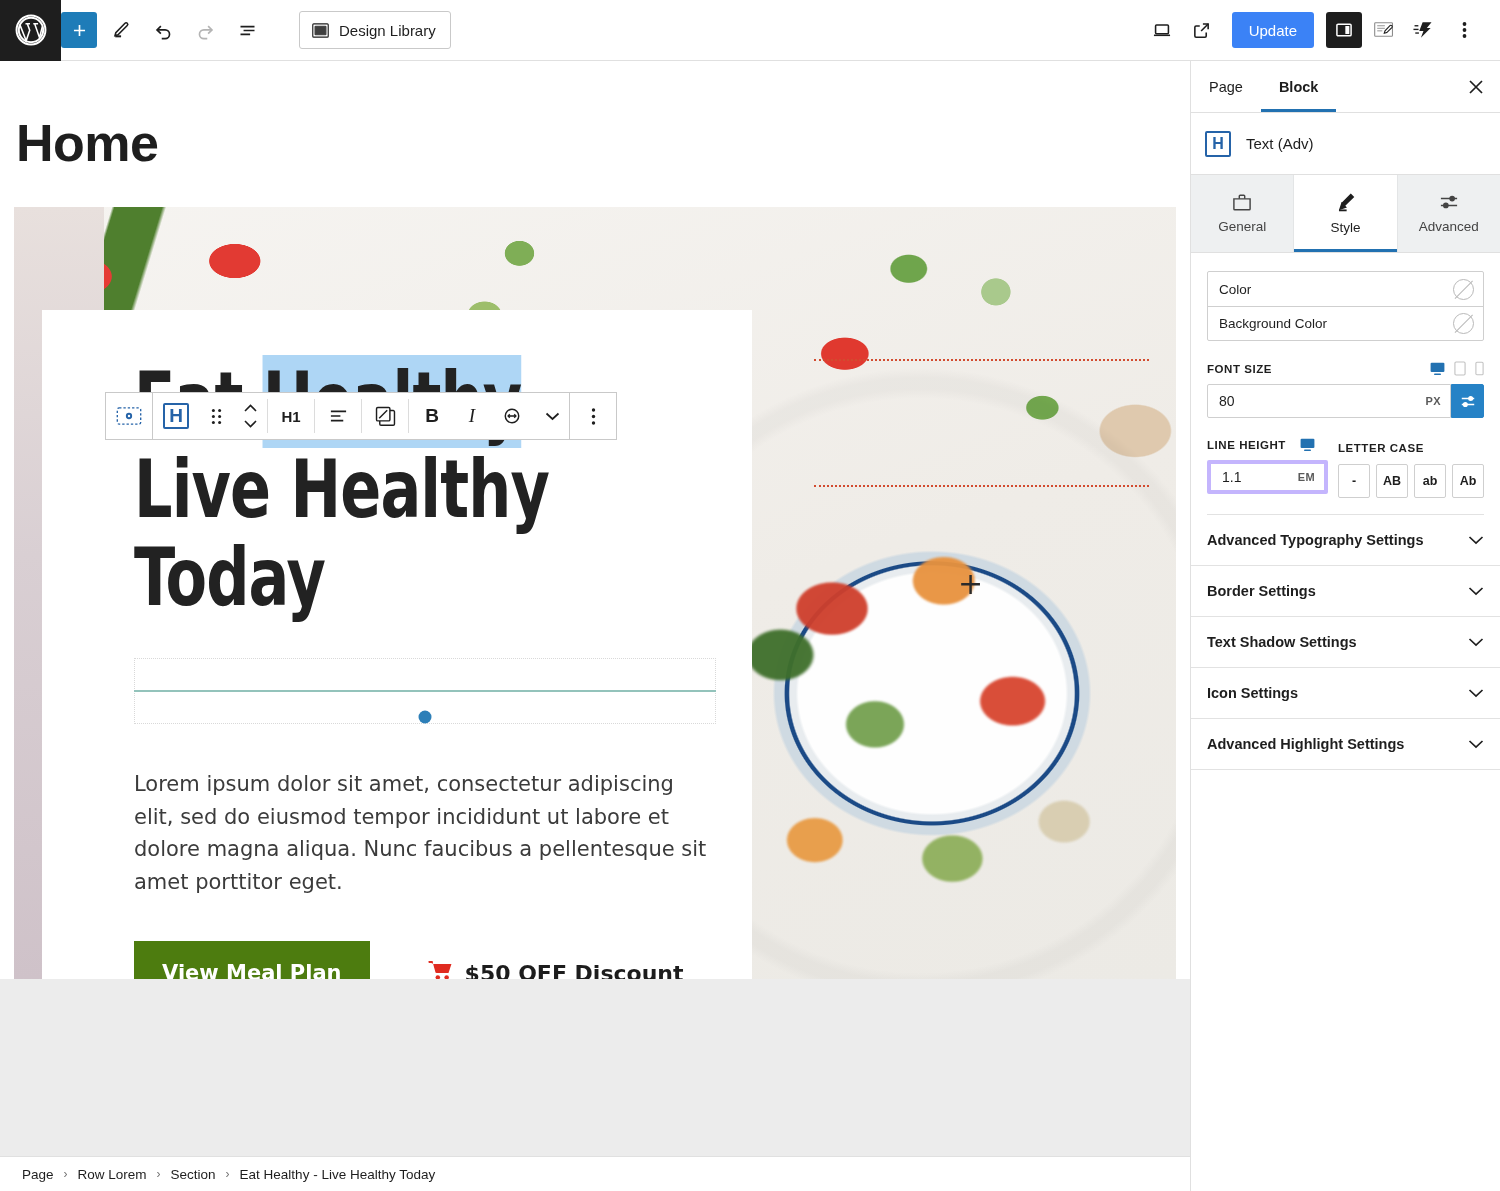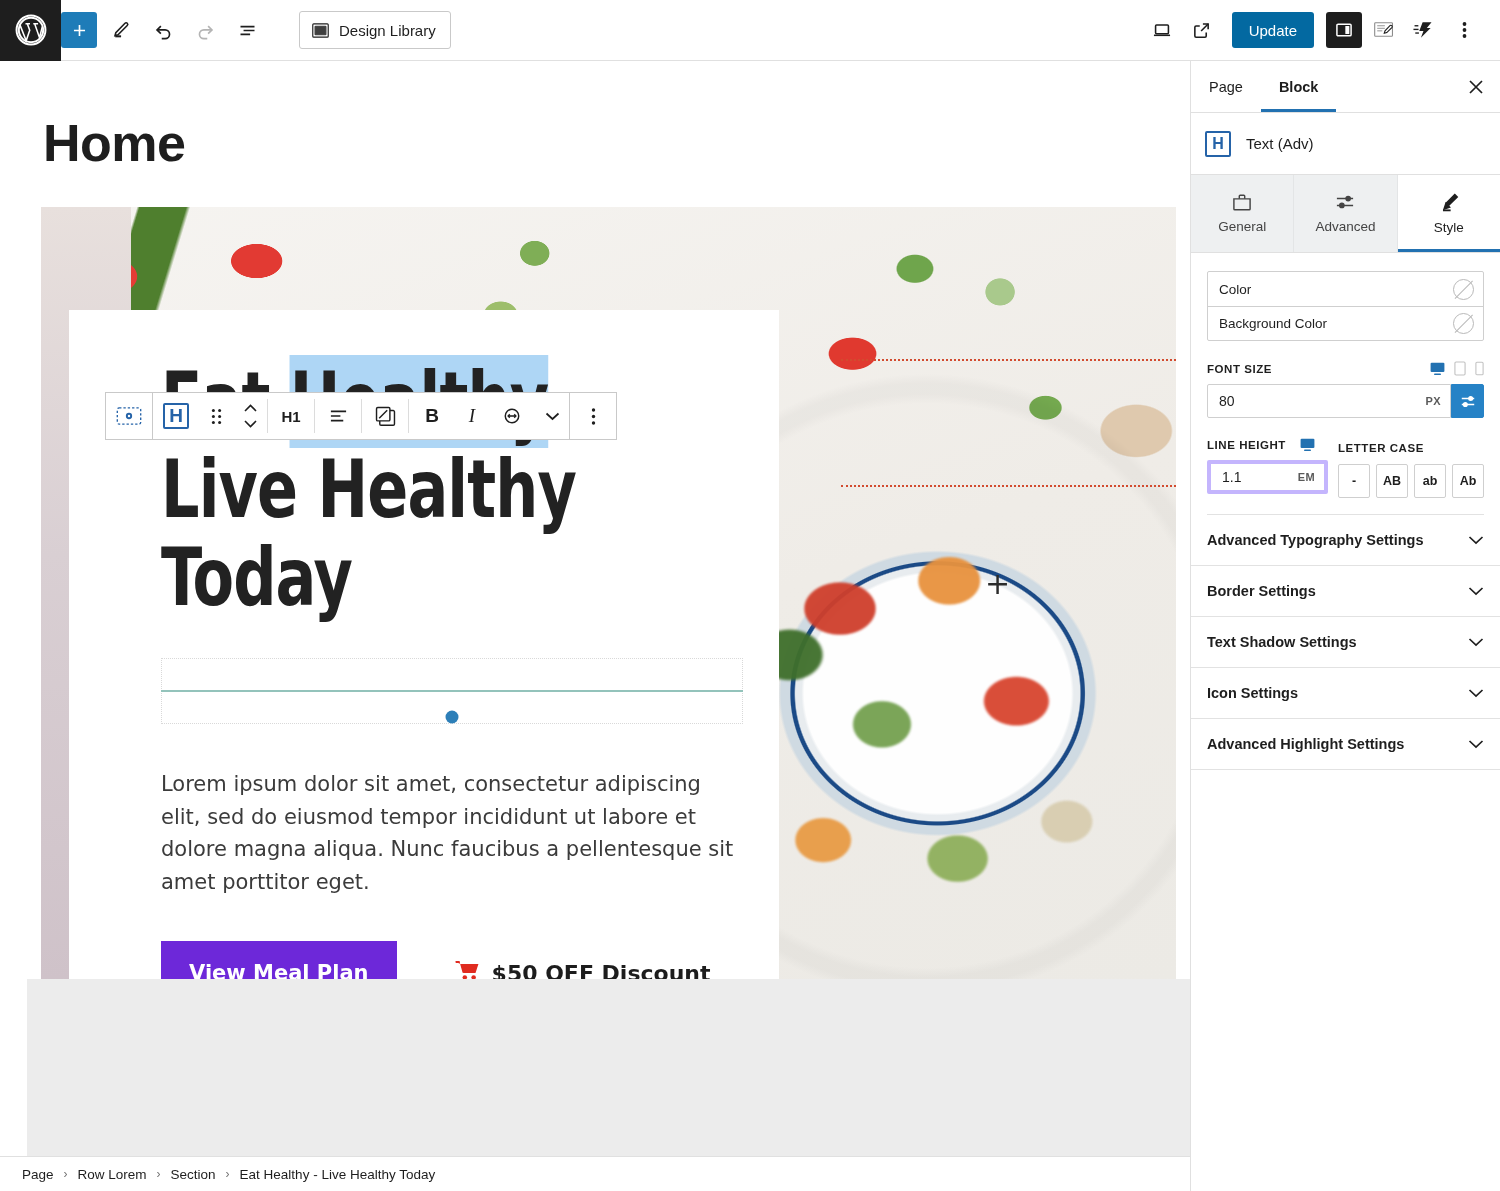--- a/index.html
+++ b/index.html
@@ -26,33 +26,33 @@
   }
   .tb-btn.primary-add { background: #1e7cb8; color: #fff; border-radius: 3px; }
   .tb-btn.disabled { color: #b4b4b4; }
   .design-lib {
     margin-left: 28px; height: 38px; display: flex; align-items: center; gap: 9px;
     border: 1px solid #c9c9c9; border-radius: 3px; padding: 0 14px 0 11px;
     font-size: 15px; color: #1e1e1e; background: #fff; cursor: pointer;
   }
   .tb-right { margin-left: auto; display: flex; align-items: center; gap: 4px; padding-right: 18px; }
   .update-btn {
-    background: #0369a1; color: #fff; border: none; border-radius: 3px;
+    background: #3b82f6; color: #fff; border: none; border-radius: 3px;
     height: 36px; padding: 0 17px; font-size: 15px; cursor: pointer; margin: 0 8px;
     font-family: "Liberation Sans", sans-serif;
   }
   .sidebar-toggle {
     width: 36px; height: 36px; background: #1e1e1e; color: #fff; border-radius: 3px;
     display: flex; align-items: center; justify-content: center; cursor: pointer; border: none;
   }
 
   
   .body-row { display: flex; flex: 1 1 auto; min-height: 0; }
   .editor-col { position: relative; flex: 1 1 auto; min-width: 0; display: flex; flex-direction: column; background: #fff; }
-  .canvas { position: relative; flex: 1 1 auto; overflow: hidden; background: #fff; padding-left: 27px; }
+  .canvas { position: relative; flex: 1 1 auto; overflow: hidden; background: #fff; }
 
   .page-title { font-size: 52px; font-weight: bold; color: #1e1e1e; padding: 52px 0 0 16px; letter-spacing: -0.5px; }
 
   
   .hero-wrap { position: relative; margin-top: 34px; height: 772px; }
   .hero {
     position: relative; height: 772px; margin: 0 14px 0 14px;
     background: #f3f0ec; overflow: hidden;
   }
   .hero-photo {
@@ -115,21 +115,21 @@
     position: absolute; left: 291px; top: 59px; width: 13px; height: 13px;
     border-radius: 50%; background: #2d7fb8; transform: translate(-50%,-50%);
   }
   p.hero-p {
     margin-top: 38px; width: 580px;
     font-size: 21px; line-height: 1.55; color: #3b3b3b;
     font-family: "DejaVu Sans","Liberation Sans",sans-serif;
   }
   .cta-row { display: flex; align-items: center; gap: 58px; margin-top: 43px; }
   .cta-primary {
-    background: #6d28d9; color: #fff; border: none; font-size: 21px; font-weight: 600;
+    background: #4d7c0f; color: #fff; border: none; font-size: 21px; font-weight: 600;
     padding: 20px 28px; cursor: pointer; font-family: "DejaVu Sans","Liberation Sans",sans-serif;
   }
   .cta-secondary {
     display: flex; align-items: center; gap: 12px; font-size: 22px; font-weight: bold;
     color: #1d1d1d; cursor: pointer; font-family: "DejaVu Sans","Liberation Sans",sans-serif;
   }
   .cart-ico { color: #e02b20; font-size: 23px; }
 
   
   .dot-sel-a, .dot-sel-b {
@@ -524,39 +524,39 @@
       <div class="sb-subtabs">
         <button class="sb-subtab">
           <span style="display:flex">
             <svg width="20" height="18" viewBox="0 0 22 20" fill="none" stroke="#444" stroke-width="1.6">
               <path d="M2 6.5h18v11.2a1 1 0 0 1-1 1H3a1 1 0 0 1-1-1Z"></path>
               <path d="M8 6.5V3.4a1 1 0 0 1 1-1h4a1 1 0 0 1 1 1v3.1"></path>
             </svg>
           </span>
           <span>General</span>
         </button>
+        <button class="sb-subtab active">
+          <span style="display:flex">
+            <svg width="20" height="20" viewBox="0 0 22 22" fill="none" stroke="#1e1e1e" stroke-width="1.7">
+              <path d="M17.4 2.8 8.2 12l2.6 2.6 9.2-9.2Z" fill="#1e1e1e"></path>
+              <path d="M7.6 12.6 5.6 18.6l6-2Z" fill="#1e1e1e"></path>
+              <path d="M4.4 20.2h8.4" stroke-width="2"></path>
+            </svg>
+          </span>
+          <span>Style</span>
+        </button>
         <button class="sb-subtab">
           <span style="display:flex">
             <svg width="20" height="18" viewBox="0 0 22 20" fill="none" stroke="#444" stroke-width="1.7">
               <path d="M2 6.2h18M2 13.8h18"></path>
               <circle cx="14.5" cy="6.2" r="2.3" fill="#444"></circle>
               <circle cx="7.5" cy="13.8" r="2.3" fill="#444"></circle>
             </svg>
           </span>
           <span>Advanced</span>
-        </button>
-        <button class="sb-subtab active">
-          <span style="display:flex">
-            <svg width="20" height="20" viewBox="0 0 22 22" fill="none" stroke="#1e1e1e" stroke-width="1.7">
-              <path d="M17.4 2.8 8.2 12l2.6 2.6 9.2-9.2Z" fill="#1e1e1e"></path>
-              <path d="M7.6 12.6 5.6 18.6l6-2Z" fill="#1e1e1e"></path>
-              <path d="M4.4 20.2h8.4" stroke-width="2"></path>
-            </svg>
-          </span>
-          <span>Style</span>
         </button>
       </div>
 
       <div class="sb-body">
 
         <div class="color-stack">
           <div class="color-row">
             <span>Color</span>
             <span class="swatch-none"></span>
           </div>

